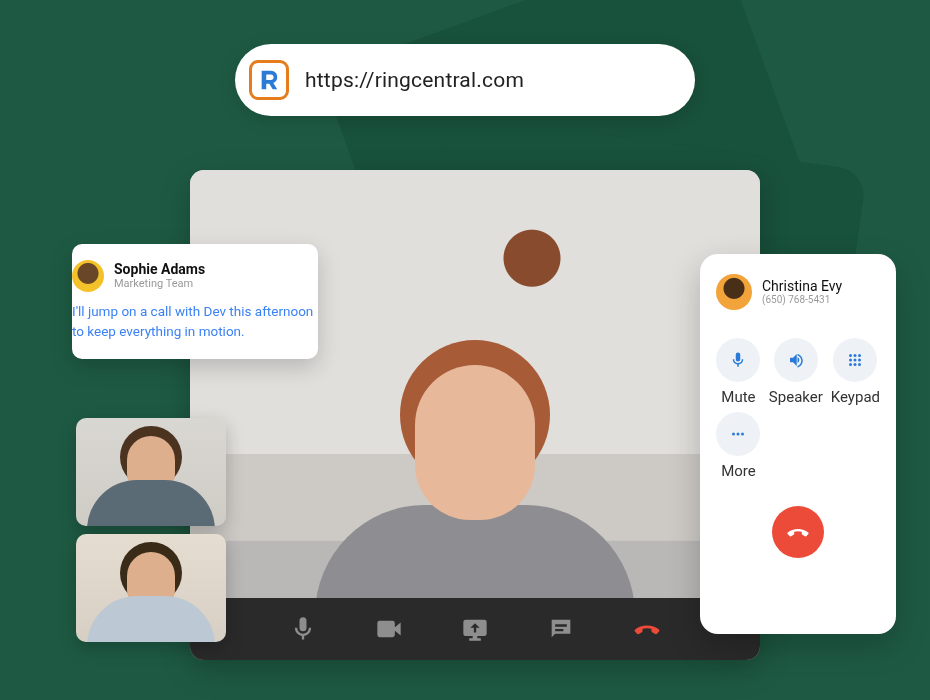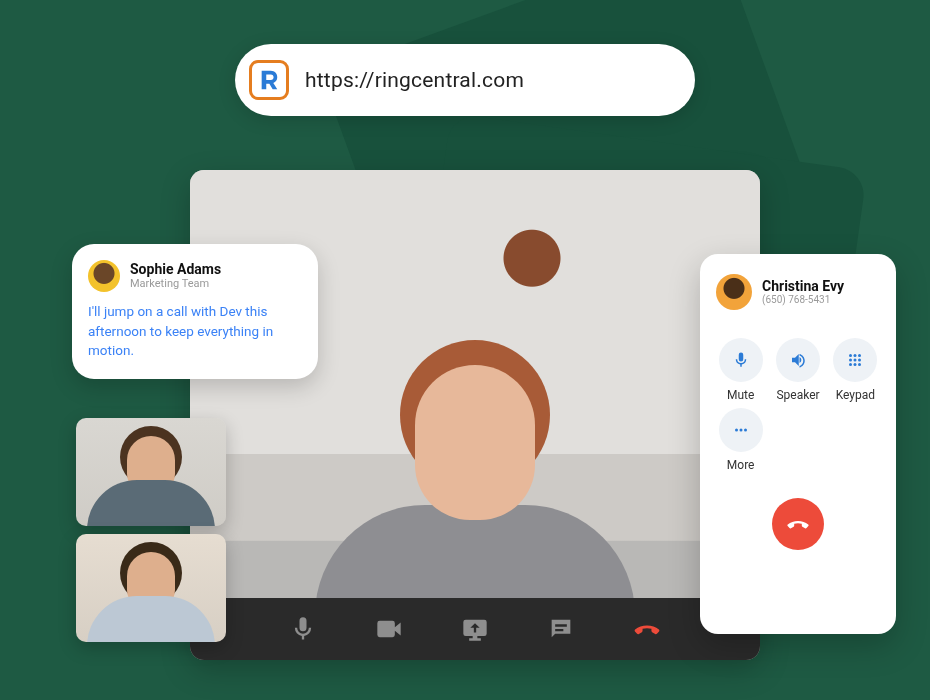--- a/index.html
+++ b/index.html
@@ -73,22 +73,22 @@
   .vt-btn { width: 32px; height: 32px; display:flex; align-items:center; justify-content:center; cursor: pointer; }
   .vt-btn svg { width: 28px; height: 28px; fill: #8e8e8e; }
   .vt-btn.hangup svg { fill: #ed4b3a; }
 
   
   .comment-card {
     position: absolute;
     top: 244px; left: 72px;
     width: 246px;
     background: #fff;
-    border-radius: 22px;
-    padding: 16px 16px 18px;
+    border-radius: 10px;
+    padding: 16px 0 18px;
     box-shadow: 0 8px 22px rgba(0,0,0,0.18);
   }
   .cc-head { display: flex; gap: 10px; align-items: center; margin-bottom: 10px; }
   .cc-avatar { width: 32px; height: 32px; border-radius: 50%; background: radial-gradient(circle at 50% 42%, #6a4628 0 10px, transparent 11px), #f3c22b; flex-shrink:0; }
   .cc-name { font-size: 14px; font-weight: 700; color: #111; line-height: 1.1; }
   .cc-team { font-size: 11px; color: #9a9a9a; }
   .cc-body { font-size: 13.5px; color: #3b82f6; line-height: 1.45; }
 
   
   .thumb { position: absolute; width: 150px; height: 108px; border-radius: 10px; overflow: hidden; box-shadow: 0 6px 18px rgba(0,0,0,0.22); }
@@ -107,37 +107,37 @@
     top: 254px; left: 700px;
     width: 196px; height: 380px;
     background: #fff;
     border-radius: 18px;
     box-shadow: 0 12px 32px rgba(0,0,0,0.22);
     padding: 20px 16px 16px;
     display: flex; flex-direction: column;
   }
   .dialer-head { display:flex; gap:10px; align-items:center; }
   .dl-avatar { width: 36px; height: 36px; border-radius:50%; background: radial-gradient(circle at 50% 40%, #4a2f18 0 10px, transparent 11px), #f2a33a; flex-shrink:0; }
-  .dl-name { font-size: 14px; font-weight: 700; color:#111; line-height:1.1; }
+  .dl-name { font-size: 14px; font-weight: 400; color:#111; line-height:1.1; }
   .dl-phone { font-size: 10px; color:#9a9a9a; }
   .dialer-grid {
     margin-top: 28px;
     display: grid;
     grid-template-columns: repeat(3, 1fr);
     column-gap: 8px; row-gap: 6px;
     justify-items: center;
   }
   .dl-btn {
     width: 44px; height: 44px; border-radius: 50%;
     background: #eef2f6;
     display:flex; align-items:center; justify-content:center;
     cursor: pointer;
   }
   .dl-btn svg { width: 18px; height: 18px; fill: #2b7bd6; }
-  .dl-label { font-size: 12px; color:#333; text-align:center; margin-top: 2px; }
+  .dl-label { font-size: 15px; color:#333; text-align:center; margin-top: 2px; }
   .cell { display:flex; flex-direction:column; align-items:center; gap:4px; }
   .dialer-hangup {
     margin: 26px auto 0;
     width: 52px; height: 52px; border-radius: 50%;
     background: #ed4b3a;
     display:flex; align-items:center; justify-content:center;
     cursor: pointer;
   }
   .dialer-hangup svg { width: 24px; height: 24px; fill:#fff; }
 </style>

